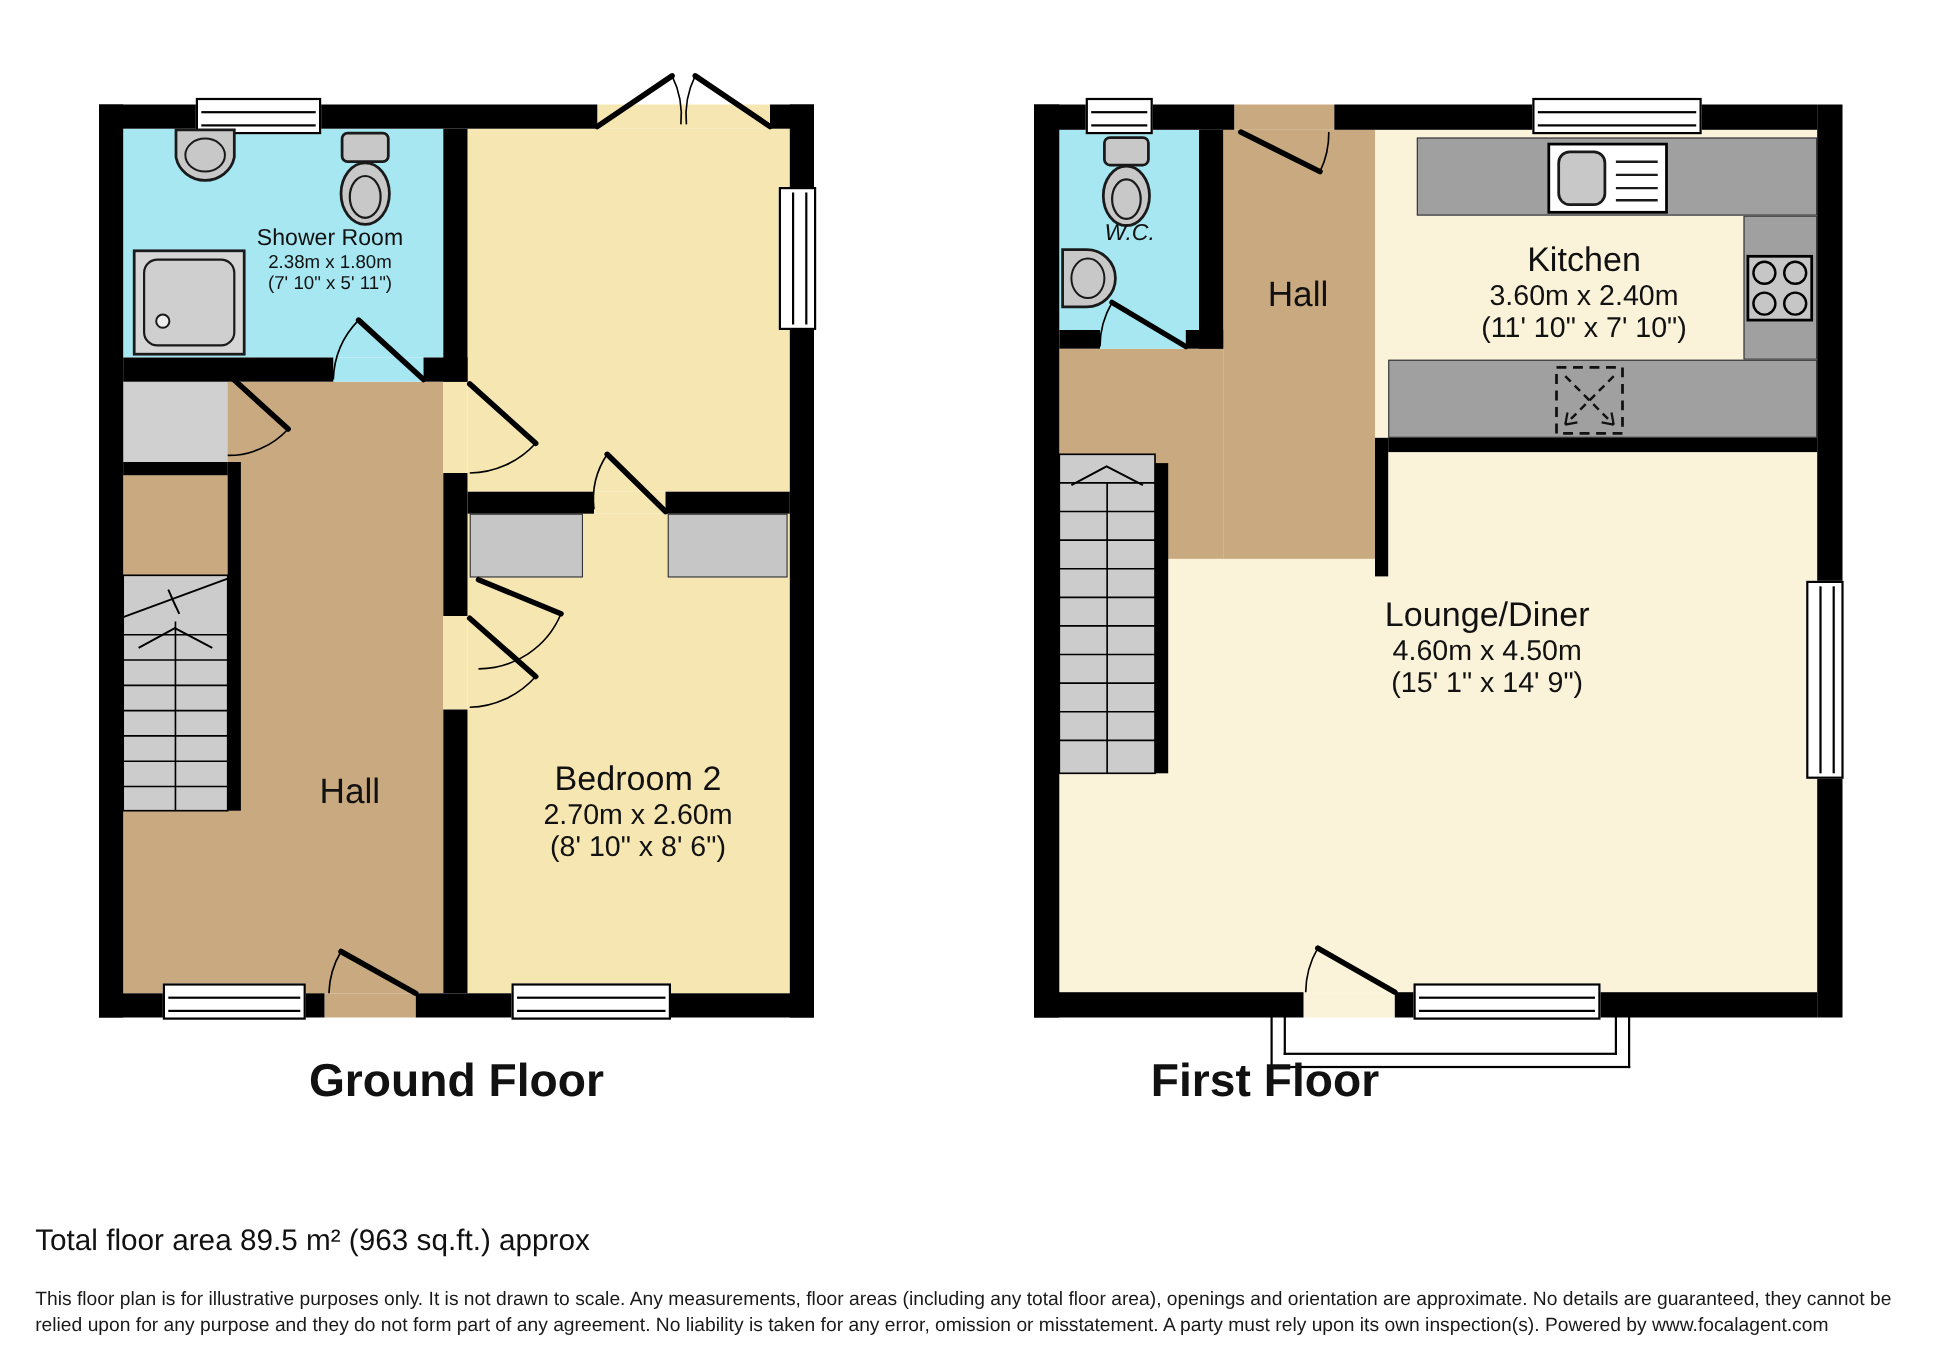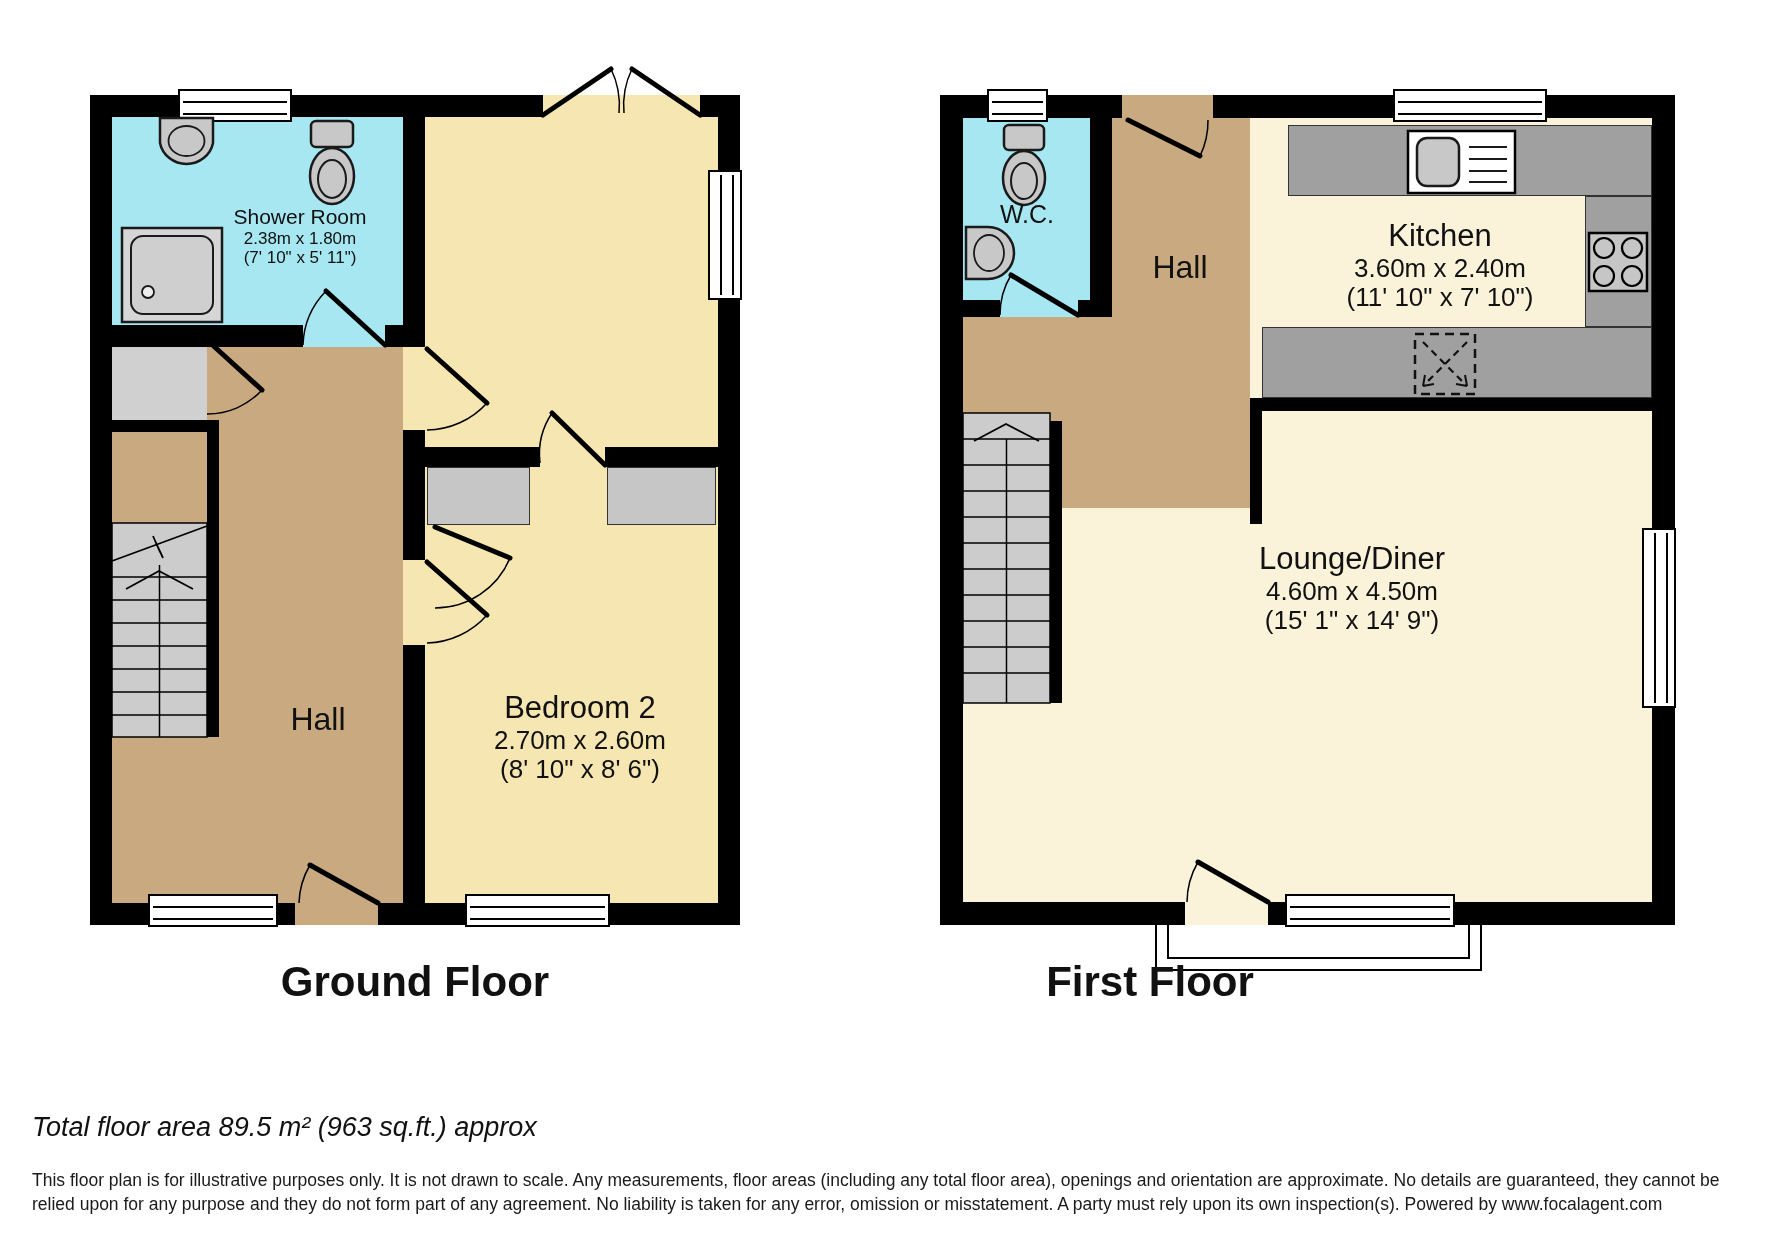--- a/index.html
+++ b/index.html
@@ -12,24 +12,24 @@
   .win-h::before{content:"";position:absolute;left:3px;right:3px;top:50%;height:10px;margin-top:-5px;
                  border-top:2px solid #000;border-bottom:2px solid #000;}
   .win-v::before{content:"";position:absolute;top:3px;bottom:3px;left:50%;width:10px;margin-left:-5px;
                  border-left:2px solid #000;border-right:2px solid #000;}
   .overlay{position:absolute;left:0;top:0;z-index:7;overflow:visible;pointer-events:none;}
   .label{position:absolute;text-align:center;z-index:9;line-height:1.12;}
   .label .nm{font-size:31px;}
   .label .dim{font-size:26px;}
   .label-sm .nm{font-size:21px;}
   .label-sm .dim{font-size:17px;}
-  .wc-label{font-size:25px;}
+  .wc-label{font-size:21px;font-style:italic;}
   .hall-label{font-size:32px;}
   .floor-title{position:absolute;font-size:42px;font-weight:bold;text-align:center;z-index:9;}
-  .total-area{position:absolute;font-size:27px;z-index:9;font-style:italic;}
+  .total-area{position:absolute;font-size:27px;z-index:9;}
   .disclaimer{position:absolute;font-size:17.5px;line-height:1.38;width:1730px;z-index:9;color:#1a1a1a;}
   .porch{position:absolute;border:2px solid #000;border-top:none;z-index:5;}
   .wardrobe{position:absolute;background:#C6C6C6;border:1.5px solid #333;box-sizing:border-box;z-index:4;}
   .cupboard{position:absolute;background:#D0D0D0;z-index:3;}
   .counter{position:absolute;background:#A0A0A0;border:1px solid #333;box-sizing:border-box;z-index:3;}
 </style>
 </head>
 <body>
 
 <div class="canvas">

